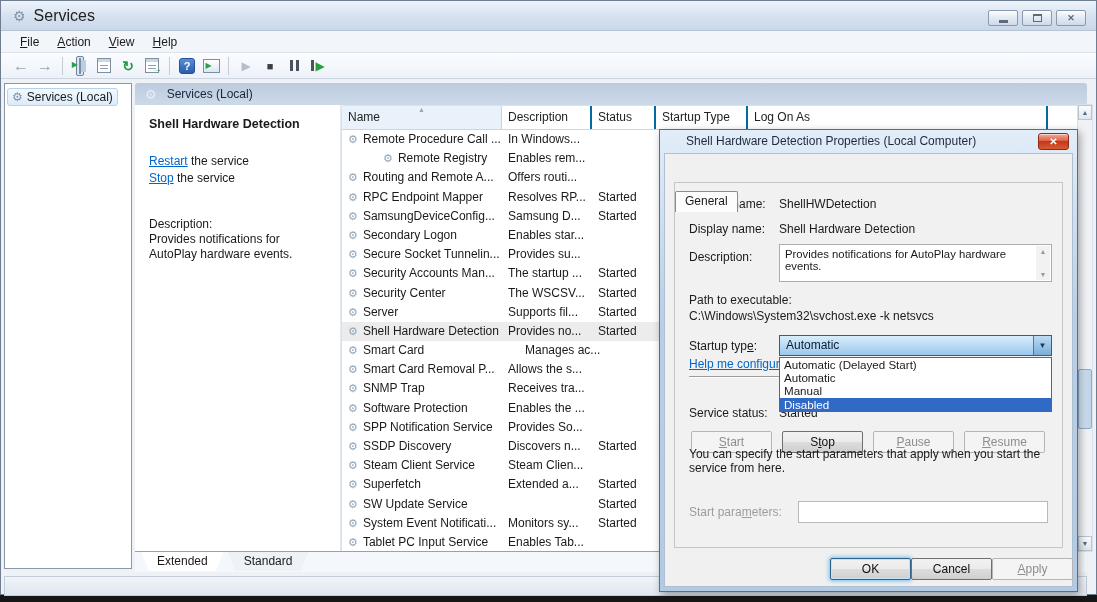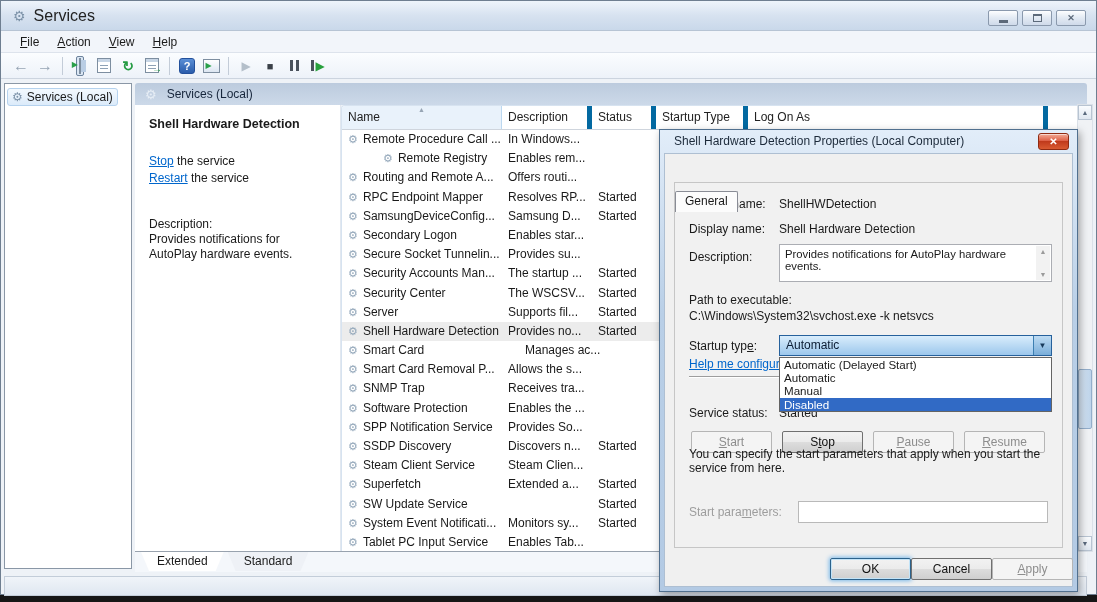--- a/index.html
+++ b/index.html
@@ -71,21 +71,21 @@
     background:#fff; padding:12px 14px; border-right:1px solid #e2e8f0; }
   .ext-title { font-weight:bold; font-size:12.5px; }
   .ext-links { margin-top:22px; line-height:17px; }
   .link { color:#0066cc; text-decoration:underline; cursor:pointer; }
   .ext-desc { margin-top:30px; line-height:15px; width:180px; }
 
   .list { position:absolute; left:340px; top:26px; width:736px; height:446px;
     background:#fff; border-left:1px solid #d7e3f0; border-top:1px solid #d7e3f0;
     border-top-left-radius:4px; overflow:hidden; }
   .lhdr { display:flex; height:24px; border-bottom:1px solid #cfd5dd; }
-  .lhdr .hcell { padding:4px 4px 0 6px; position:relative; border-right:5px solid #0369a1; color:#222; }
+  .lhdr .hcell { padding:4px 4px 0 6px; position:relative; border-right:2px solid #0369a1; color:#222; }
   .lhdr .hcell.name { background:#e9f2fb; border-right:1px solid #bcd8f0; }
   .sort-arrow { position:absolute; left:50%; top:0px; transform:translateX(-50%);
     font-size:7px; color:#97a5b4; }
   .lrow { display:flex; height:19.2px; line-height:19.2px; white-space:nowrap; }
   .lrow.selected { background:#ececec; }
   .lcell { overflow:hidden; padding-left:6px; }
   .lcell .gear { font-size:11px; color:#93a7ba; margin-right:5px; }
 
   .vscroll { position:absolute; left:1076px; top:25px; width:16px; height:448px;
     background:#f0f2f5; border:1px solid #dbe1e8; z-index:10; }
@@ -104,21 +104,21 @@
     filter:drop-shadow(0 1px 0 #98a2ae); }
   .ftab.back { background:#eef1f6; }
 
   .statusbar { position:absolute; left:3px; top:497px; width:1083px; height:20px;
     background:linear-gradient(#f0f4f9,#dfe7f1); border:1px solid #c3cdd9; }
 
   
   .dialog { position:absolute; left:659px; top:129px; width:419px; height:463px;
     background:linear-gradient(#e2edf9,#b9cfe7 40%,#b3cae4); border:1px solid #51708f;
     box-shadow:2px 3px 8px rgba(0,0,0,.35); z-index:50; }
-  .dlg-title { height:23px; line-height:23px; padding-left:14px; color:#1c2a3a; }
+  .dlg-title { height:23px; line-height:23px; padding-left:26px; color:#1c2a3a; }
   .dlg-close { position:absolute; top:3px; right:8px; width:31px; height:17px;
     background:linear-gradient(#f3ab96,#dd604690 45%,#c8421f 50%,#d95a31);
     background:linear-gradient(#f3ab96,#dd6046 45%,#c03a1c 50%,#d95a31);
     border:1px solid #8e2a12; border-radius:3px; color:#fff; font-weight:bold; font-size:10px;
     display:flex; align-items:center; justify-content:center;
     box-shadow:inset 0 1px 0 rgba(255,255,255,.55); }
   .dlg-body { position:absolute; left:4px; right:4px; top:23px; bottom:4px;
     background:#f0f0f0; border:1px solid #aebfd2; }
 
   .dlg-tabs { position:absolute; left:10px; top:8px; display:flex; align-items:flex-end; height:21px;margin-top:28px; }
@@ -255,22 +255,22 @@
     </div>
 
     <div class="view-header">
       <span class="gear">⚙</span>
       <span class="vh-label">Services (Local)</span>
     </div>
 
     <div class="ext-panel">
       <div class="ext-title">Shell Hardware Detection</div>
       <div class="ext-links">
+        <div><span class="link">Restart</span><span> the service</span></div>
         <div><span class="link">Stop</span><span> the service</span></div>
-        <div><span class="link">Restart</span><span> the service</span></div>
       </div>
       <div class="ext-desc">
         <div>Description:</div>
         <div>Provides notifications for AutoPlay hardware events.</div>
       </div>
     </div>
 
     <div class="list">
       <div class="lhdr" id="list-header">
           <div class="hcell name" style="width: 160px;"><span class="sort-arrow">▲</span>Name</div>

